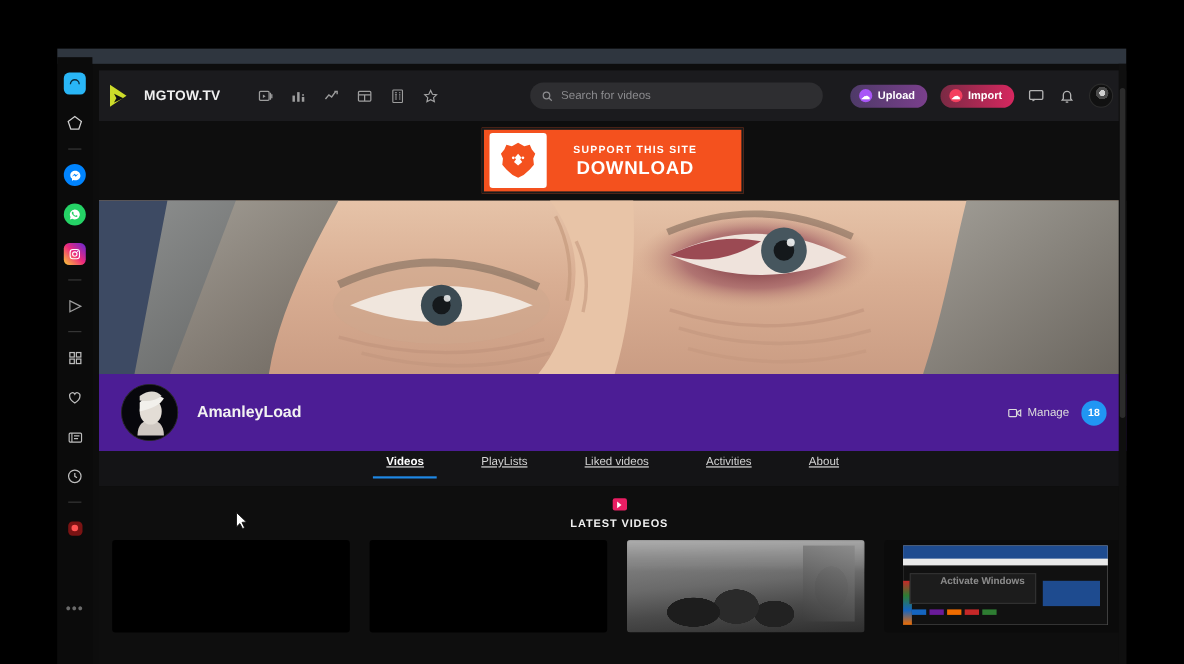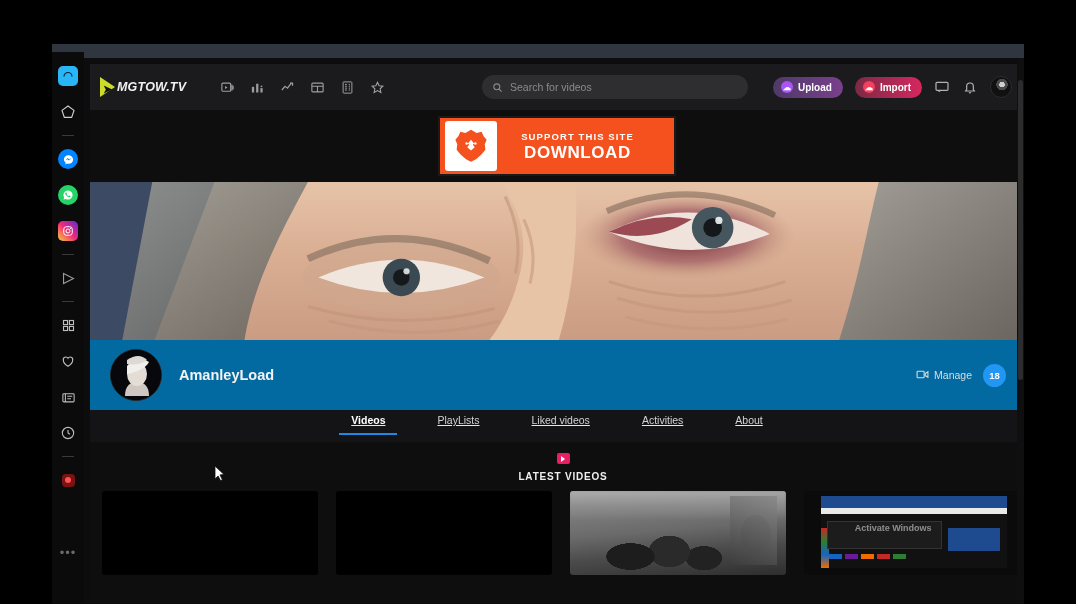--- a/index.html
+++ b/index.html
@@ -30,21 +30,21 @@
 
   
   #site { position:absolute; left:38px; top:20px; width:934px; height:540px; background:#0e0e0e; }
   #hdr { position:relative; height:46px; background:#1b1b1e;
          display:flex; align-items:center; }
   .logo-wrap { display:flex; align-items:center; margin-left:10px; }
   .logo-tri { width:0;height:0; border-left:15px solid #cddc2a;
               border-top:10px solid transparent; border-bottom:10px solid transparent;
               position:relative; }
   .logo-arrow { position:absolute; left:-12px; top:-4px; color:#111; font-size:11px; font-weight:bold; }
-  .logo-txt { font-size:12.5px; font-weight:bold; color:#f0f0f0; letter-spacing:.2px; margin-left:2px;font-style:italic; }
+  .logo-txt { font-size:12.5px; font-weight:bold; color:#f0f0f0; letter-spacing:.2px; margin-left:16px; }
 
   .hdr-icons { display:flex; align-items:center; gap:15px; margin-left:34px; }
   .hicon { width:15px; height:15px; opacity:.72; }
   .hicon svg { display:block; }
 
   .searchbox { position:absolute; left:392px; top:11px; width:266px; height:24px;
                background:#2e2e31; border-radius:12px; display:flex; align-items:center;
                padding-left:10px; gap:7px; }
   .searchbox .ph { font-size:10.5px; color:#8b8b8e; }
 
@@ -72,27 +72,27 @@
              display:flex; align-items:center; justify-content:center; }
   .bantext { flex:1; text-align:center; color:#fff; padding-right:16px; }
   .ban1 { font-size:9.5px; font-weight:bold; letter-spacing:1.1px; }
   .ban2 { font-size:17px; font-weight:bold; letter-spacing:.6px; line-height:1.02; margin-top:2px; }
 
   
   #cover { position:relative; height:158px; overflow:hidden; background:#0a0a0a; }
   .cover-img { position:absolute; inset:0; }
 
   
-  #chanbar { height:70px; background:#0369a1; display:flex; align-items:center;
+  #chanbar { height:70px; background:#4c1d95; display:flex; align-items:center;
              padding:0 16px; position:relative; }
   .ch-avatar { width:52px; height:52px; border-radius:50%; margin-left:4px;
                background:#08080c; border:1px solid #262626; position:relative; overflow:hidden; }
   .ch-name { font-size:14.5px; font-weight:bold; color:#f2f2f2; margin-left:17px; }
   .ch-right { position:absolute; right:18px; display:flex; align-items:center; gap:11px; }
-  .manage { display:flex; gap:5px; font-size:10.5px; color:#dcdcdc; }
+  .manage { display:flex; align-items:center; gap:5px; font-size:10.5px; color:#dcdcdc; }
   .badge { width:23px; height:23px; border-radius:50%; background:#2196f3;
            color:#fff; font-size:9.5px; font-weight:bold;
            display:flex; align-items:center; justify-content:center; }
 
   
   #tabs { height:32px; background:#141416; display:flex; justify-content:center;
           align-items:flex-start; gap:0;text-decoration:underline; }
   .tab { font-size:10.5px; color:#d2d2d2; padding:4px 26px 9px 26px; position:relative; }
   .tab.active { color:#fff; font-weight:bold; }
   .tab.active::after { content:""; position:absolute; left:14px; right:14px; bottom:0;

